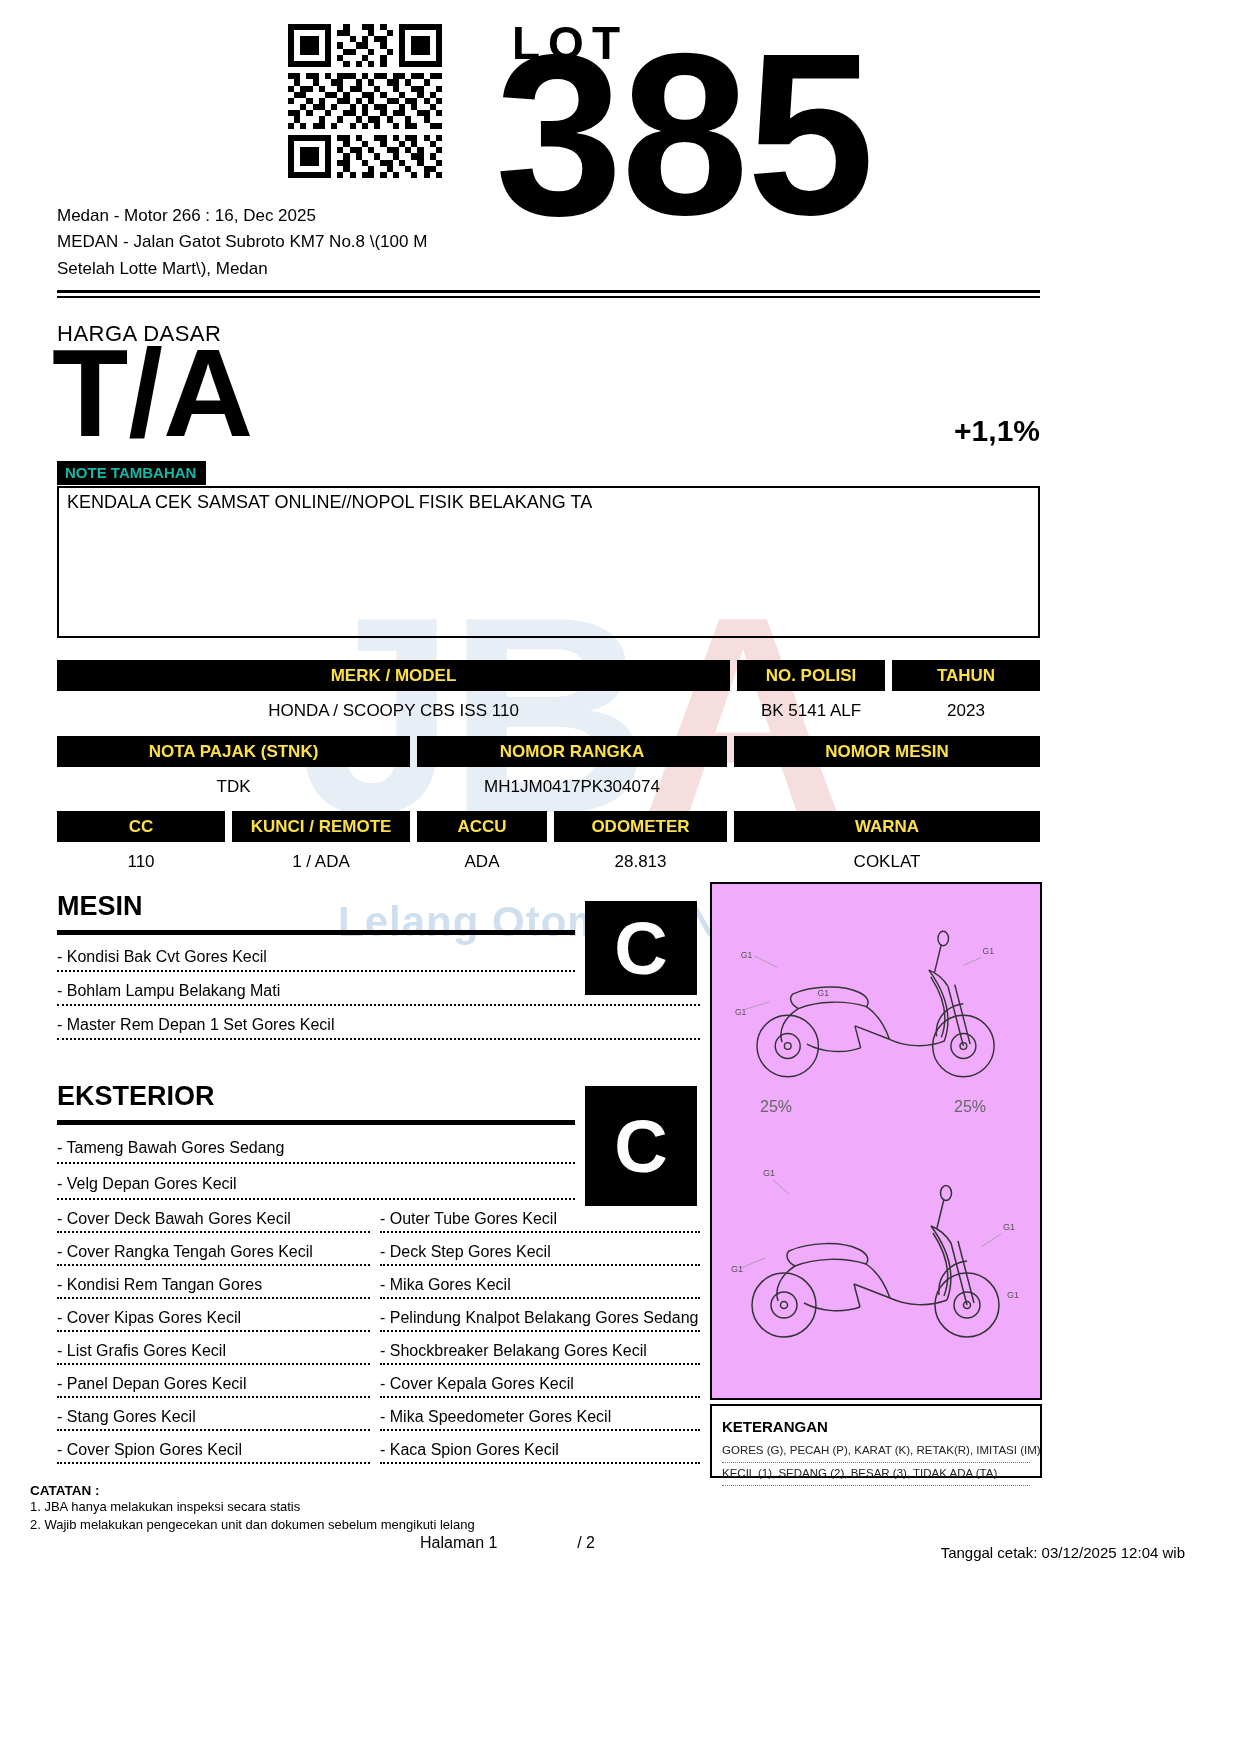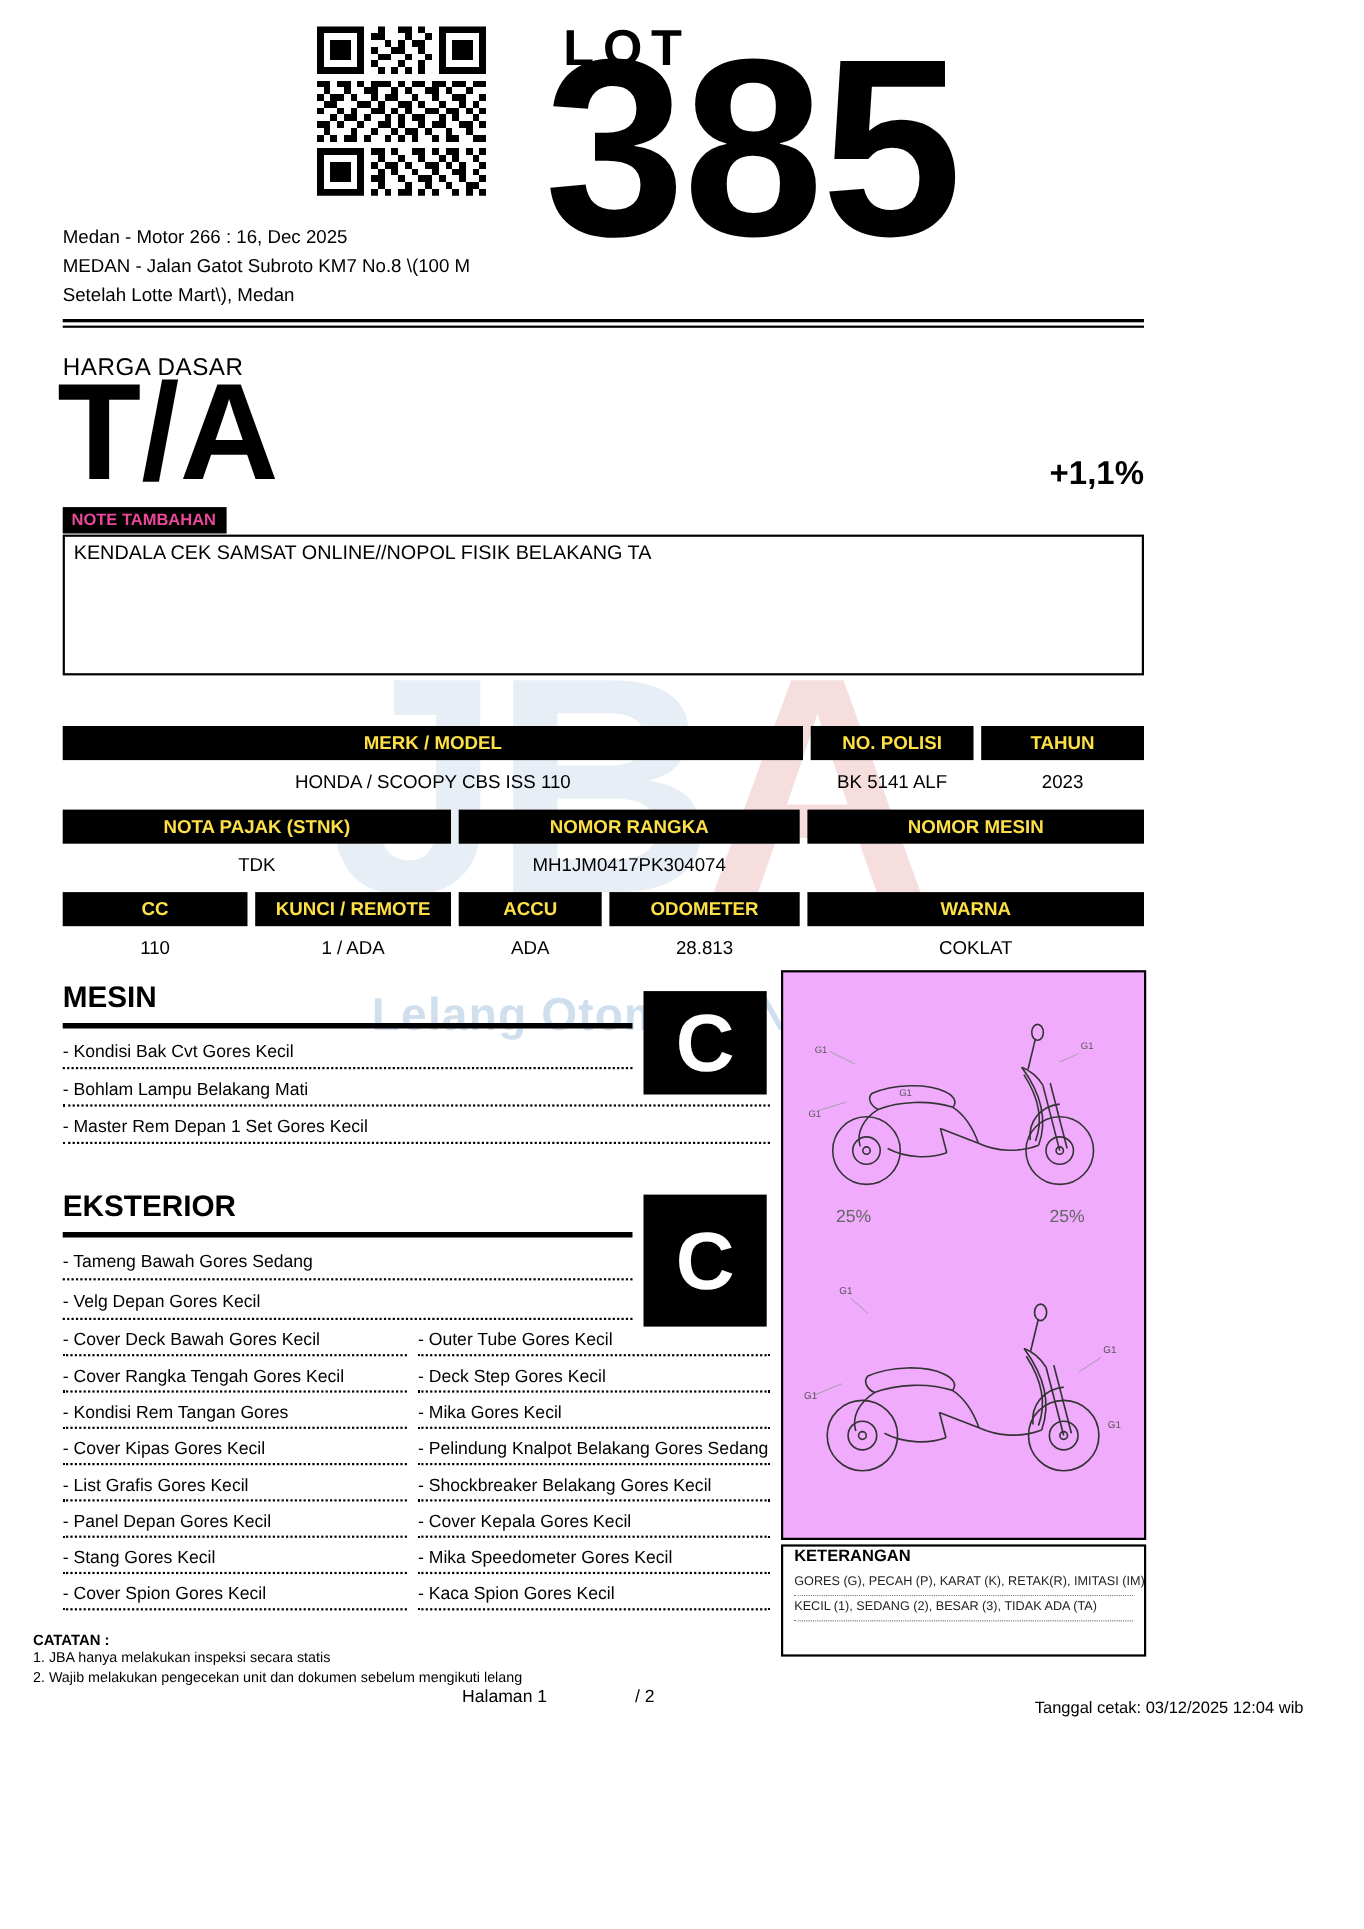--- a/index.html
+++ b/index.html
@@ -26,23 +26,23 @@
   .venue { position:absolute; left:57px; top:203px; font-size:17px; line-height:1.55; z-index:1; }
 
   .double-rule { position:absolute; left:57px; top:290px; width:983px; height:8px;
                  border-top:3px solid #000; border-bottom:2px solid #000; z-index:1; }
 
   .harga-label { position:absolute; left:57px; top:308px; font-size:22px; letter-spacing:0.5px; z-index:1;margin-top:13px; }
   .harga-value { position:absolute; left:52px; top:330px; font-size:125px; font-weight:bold; line-height:1; z-index:1; }
   .increment { position:absolute; left:930px; top:414px; width:110px; text-align:right;
                font-size:30px; font-weight:bold; z-index:1; }
 
-  .note-label { position:absolute; left:57px; top:461px; background:#000; color:#ec4899;
+  .note-label { position:absolute; left:57px; top:461px; background:#000; color:#14b8a6;
                 font-size:15px; font-weight:bold; padding:3px 10px 4px 8px; z-index:2; }
-  .note-box { position:absolute; left:57px; top:486px; width:983px; height:128px;
+  .note-box { position:absolute; left:57px; top:486px; width:983px; height:152px;
               border:2px solid #000; z-index:1; }
   .note-text { padding:4px 8px; font-size:18px; }
 
   
   .vgrid { position:absolute; left:57px; width:983px; display:grid; column-gap:7px; z-index:1; }
   .gridA { grid-template-columns:673px 148px 148px; }
   .gridB { grid-template-columns:353px 310px 306px; }
   .gridC { grid-template-columns:168px 178px 130px 173px 306px; }
   .th { background:#000; color:#fde047; font-weight:bold; font-size:17px; text-align:center;
         height:31px; line-height:31px; }
@@ -65,22 +65,22 @@
   .col-r { width:320px; }
 
   
   .diagram-box { position:absolute; left:710px; top:882px; width:332px; height:518px;
                  border:2px solid #000; background:#f0abfc; z-index:1; }
   .moto circle, .moto path, .moto ellipse { fill:none; stroke:#333; stroke-width:1.5; }
   .lead { stroke:#999; stroke-width:0.8; fill:none; }
   .g1 { font-family:"Liberation Sans", sans-serif; font-size:9px; fill:#555; }
   .pct { position:absolute; top:214px; font-size:16px; color:#666; }
 
-  .ket-box { position:absolute; left:710px; top:1404px; width:332px; height:102px;
-             border:2px solid #000; padding:0 10px; background:#fff; z-index:1; }
+  .ket-box { position:absolute; left:710px; top:1404px; width:332px; height:74px;
+             border:2px solid #000; padding:12px 10px; background:#fff; z-index:1; }
   .ket-title { font-size:15px; font-weight:bold; margin-bottom:5px; }
   .ket-line { font-size:11.5px; line-height:1.9; color:#222; border-bottom:1px dotted #777;
               white-space:nowrap; }
 
   
   .catatan { position:absolute; left:30px; top:1483px; background:#fff; z-index:2; padding-right:6px; }
   .cat-title { font-size:13.5px; font-weight:bold; }
   .cat-item { font-size:13px; line-height:1.35; }
   .page-num { position:absolute; left:420px; top:1534px; width:175px; display:flex;
               justify-content:space-between; font-size:16px; z-index:1; }

